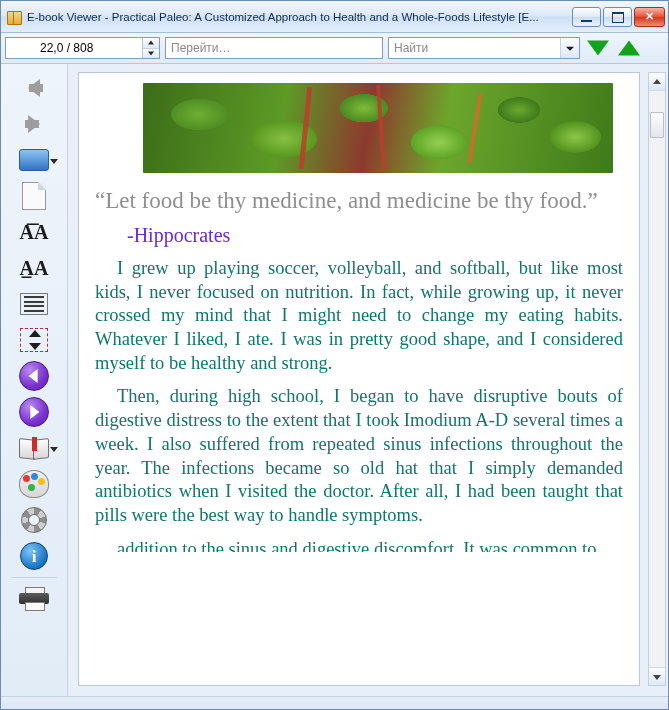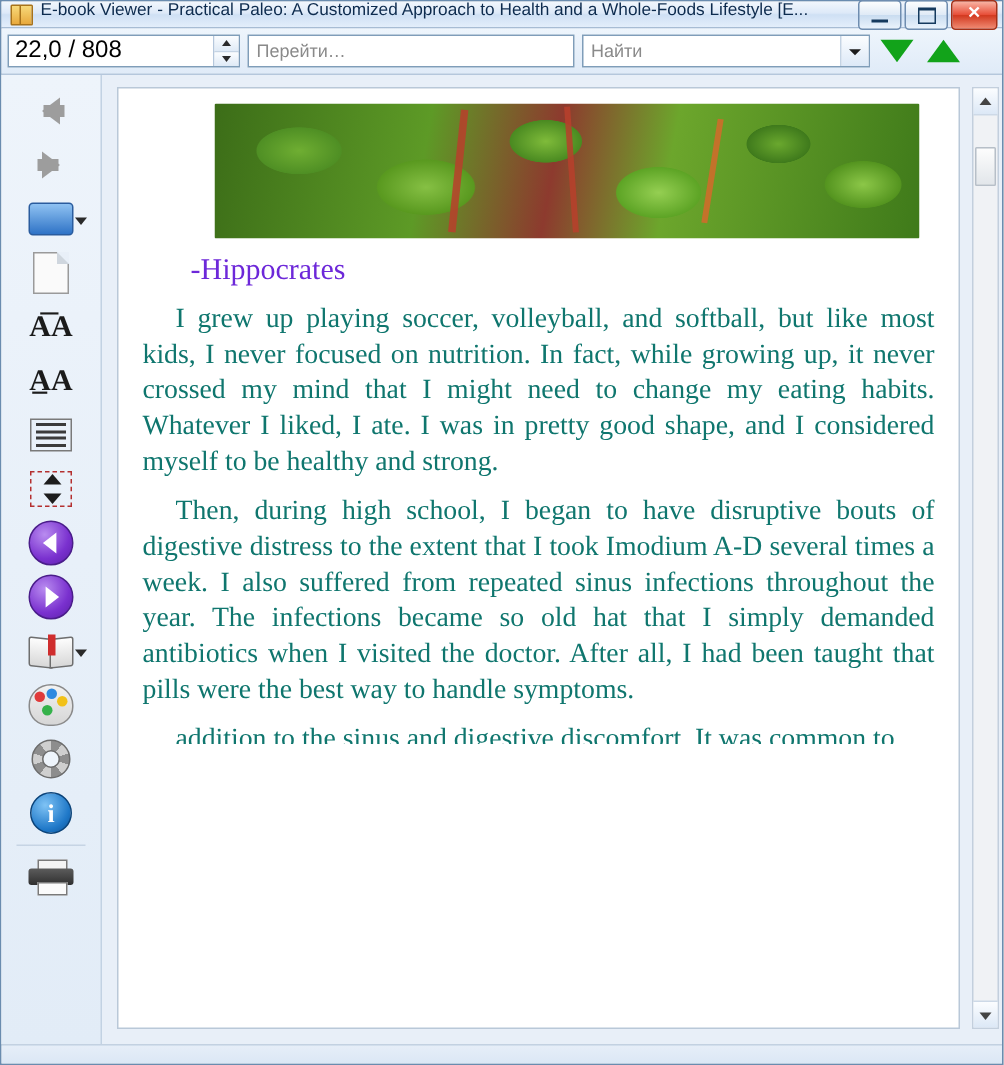--- a/index.html
+++ b/index.html
@@ -19,23 +19,24 @@
     width: 669px;
     height: 710px;
     box-sizing: border-box;
     border: 1px solid #6a8caf;
     background: linear-gradient(180deg, #eaf2fb 0%, #dce9f7 100%);
     display: flex;
     flex-direction: column;
   }
   
   .titlebar {
-    height: 18px;
-    box-sizing: border-box;
-    display: flex;
+    height: 32px;
+    box-sizing: border-box;
+    display: flex;
+    align-items: center;
     padding: 0 3px 0 5px;
     background: linear-gradient(180deg, #f2f7fd 0%, #dde9f8 45%, #cfe0f4 52%, #e3eefb 100%);
     border-bottom: 1px solid #a7bcd4;
   }
   .title-icon {
     width: 16px; height: 16px;
     margin-right: 5px;
     flex: 0 0 auto;
     position: relative;
   }
@@ -113,26 +114,27 @@
     width: 155px;
     height: 22px;
     background: #fff;
     border: 1px solid #7f9db9;
     box-sizing: border-box;
   }
   .spin-wrap input {
     flex: 1 1 auto;
     border: 0;
     outline: none;
-    font-size: 16px;
+    font-size: 12px;
     padding: 0 4px;
     font-family: "Liberation Sans", sans-serif;
     color: #000;
     background: transparent;
     min-width: 0;
+    margin-left: 30px;
   }
   .spin-btns {
     width: 16px;
     display: flex;
     flex-direction: column;
     border-left: 1px solid #b5c7dc;
     flex: 0 0 auto;
   }
   .spin-btns div {
     flex: 1 1 50%;
@@ -693,20 +695,21 @@
     </div>
 
     <div class="reader">
       <div class="page">
         <div class="page-inner">
           <div class="hero">
             <span class="stem1"></span>
               <span class="stem2"></span>
               <span class="stem3"></span>
           </div>
+          <div class="quote">“Let food be thy medicine, and medicine be thy food.”</div>
           <div class="attrib">-Hippocrates</div>
           <p class="para">I grew up playing soccer, volleyball, and softball, but like most kids, I never focused on nutrition. In fact, while growing up, it never crossed my mind that I might need to change my eating habits. Whatever I liked, I ate. I was in pretty good shape, and I considered myself to be healthy and strong.</p>
           <p class="para">Then, during high school, I began to have disruptive bouts of digestive distress to the extent that I took Imodium A-D several times a week. I also suffered from repeated sinus infections throughout the year. The infections became so old hat that I simply demanded antibiotics when I visited the doctor. After all, I had been taught that pills were the best way to handle symptoms.</p>
           <p class="para clipped">addition to the sinus and digestive discomfort. It was common to</p>
         </div>
       </div>
 
       <div style="width:8px;flex:0 0 8px;"></div>
     </div>
 

